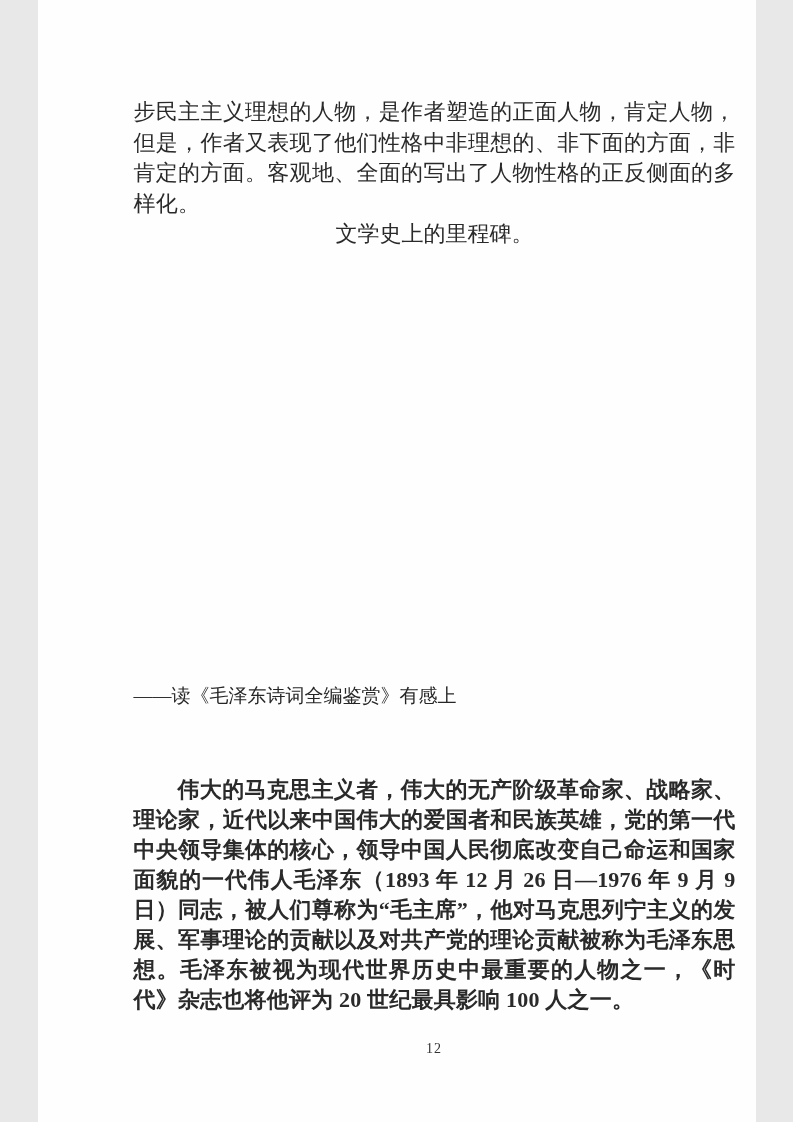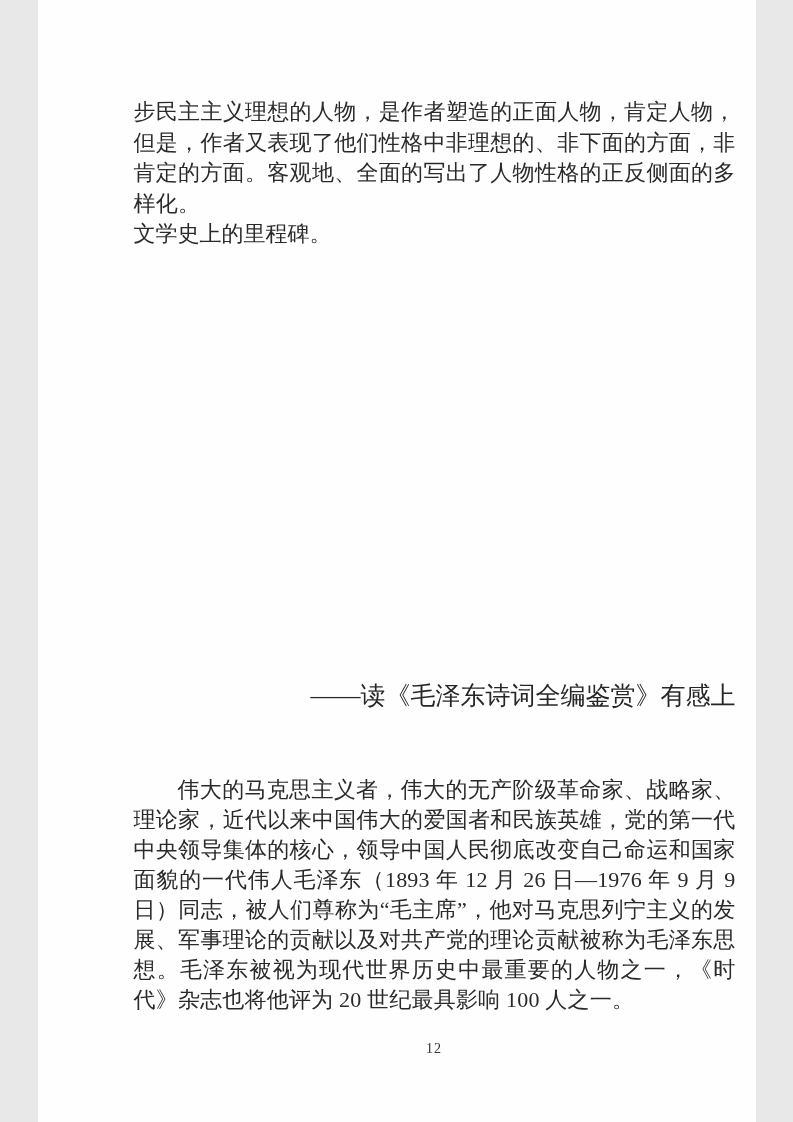--- a/index.html
+++ b/index.html
@@ -28,41 +28,40 @@
     text-justify: inter-ideograph;
     letter-spacing: 0.2px;
   }
   .indent { text-indent: 2em; }
   .closing-row {
     display: flex;
     justify-content: center;
     align-items: baseline;
     font-size: 22px;
     line-height: 30.6px;
-    flex-direction: column;
   }
   .block-header { position: absolute; top: 584px; left: 0; width: 602px; }
   .title {
     margin: 0;
     font-family: "Liberation Sans", "DejaVu Sans", sans-serif;
     font-weight: 700;
     font-size: 27px;
     line-height: 30px;
     text-align: center;
     letter-spacing: 1px;
     color: #151515;
   }
   .subtitle {
     margin: 0;
-    font-size: 25px;
+    font-size: 19px;
     line-height: 30px;
-    text-align: right;
+    text-align: left;
     color: #262626;
   }
-  .block-part2 { position: absolute; top: 678px; left: 0; width: 602px; }
+  .block-part2 { position: absolute; top: 678px; left: 0; width: 602px; font-weight: bold; }
   .para2 { line-height: 30px; }
   .page-number {
     position: absolute;
     top: 1041px;
     left: 0;
     width: 793px;
     text-align: center;
     font-size: 14px;
     letter-spacing: 1px;
     color: #333;

